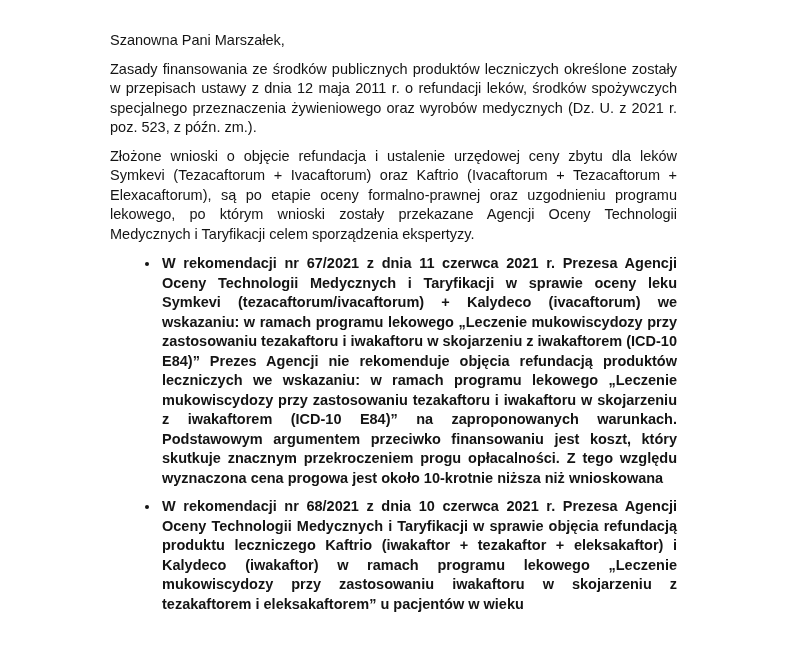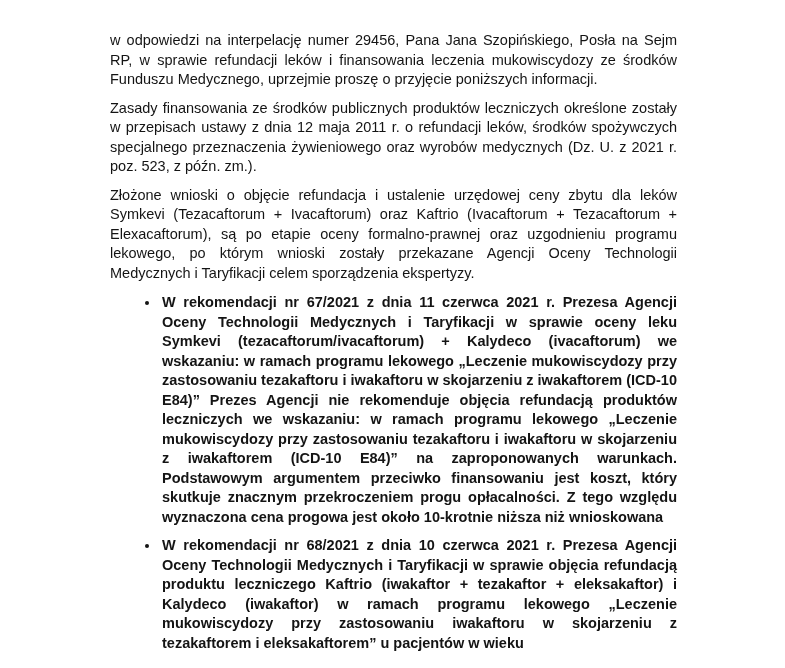--- a/index.html
+++ b/index.html
@@ -41,22 +41,22 @@
     margin: 0 0 9px 0;
     padding-left: 2px;
     font-weight: bold;
   }
 </style>
 </head>
 <body>
 
 <div class="page">
 
+  <p class="para salutation"><span>Szanowna Pani Marszałek,</span></p>
 
-  <p class="para">w odpowiedzi na interpelację numer 29456, Pana Jana Szopińskiego, Posła na Sejm RP, w sprawie refundacji leków i finansowania leczenia mukowiscydozy ze środków Funduszu Medycznego, uprzejmie proszę o przyjęcie poniższych informacji.</p>
 
   <p class="para">Zasady finansowania ze środków publicznych produktów leczniczych określone zostały w przepisach ustawy z dnia 12 maja 2011 r. o refundacji leków, środków spożywczych specjalnego przeznaczenia żywieniowego oraz wyrobów medycznych (Dz. U. z 2021 r. poz. 523, z późn. zm.).</p>
 
   <p class="para">Złożone wnioski o objęcie refundacja i ustalenie urzędowej ceny zbytu dla leków Symkevi (Tezacaftorum + Ivacaftorum) oraz Kaftrio (Ivacaftorum + Tezacaftorum + Elexacaftorum), są po etapie oceny formalno-prawnej oraz uzgodnieniu programu lekowego, po którym wnioski zostały przekazane Agencji Oceny Technologii Medycznych i Taryfikacji celem sporządzenia ekspertyzy.</p>
 
   <ul class="bullets">
     <li>W rekomendacji nr 67/2021 z dnia 11 czerwca 2021 r. Prezesa Agencji Oceny Technologii Medycznych i Taryfikacji w sprawie oceny leku Symkevi (tezacaftorum/ivacaftorum) + Kalydeco (ivacaftorum) we wskazaniu: w ramach programu lekowego „Leczenie mukowiscydozy przy zastosowaniu tezakaftoru i iwakaftoru w skojarzeniu z iwakaftorem (ICD-10 E84)” Prezes Agencji nie rekomenduje objęcia refundacją produktów leczniczych we wskazaniu: w ramach programu lekowego „Leczenie mukowiscydozy przy zastosowaniu tezakaftoru i iwakaftoru w skojarzeniu z iwakaftorem (ICD-10 E84)” na zaproponowanych warunkach. Podstawowym argumentem przeciwko finansowaniu jest koszt, który skutkuje znacznym przekroczeniem progu opłacalności. Z tego względu wyznaczona cena progowa jest około 10-krotnie niższa niż wnioskowana</li>
     <li>W rekomendacji nr 68/2021 z dnia 10 czerwca 2021 r. Prezesa Agencji Oceny Technologii Medycznych i Taryfikacji w sprawie objęcia refundacją produktu leczniczego Kaftrio (iwakaftor + tezakaftor + eleksakaftor) i Kalydeco (iwakaftor) w ramach programu lekowego „Leczenie mukowiscydozy przy zastosowaniu iwakaftoru w skojarzeniu z tezakaftorem i eleksakaftorem” u pacjentów w wieku</li>
   </ul>
 

